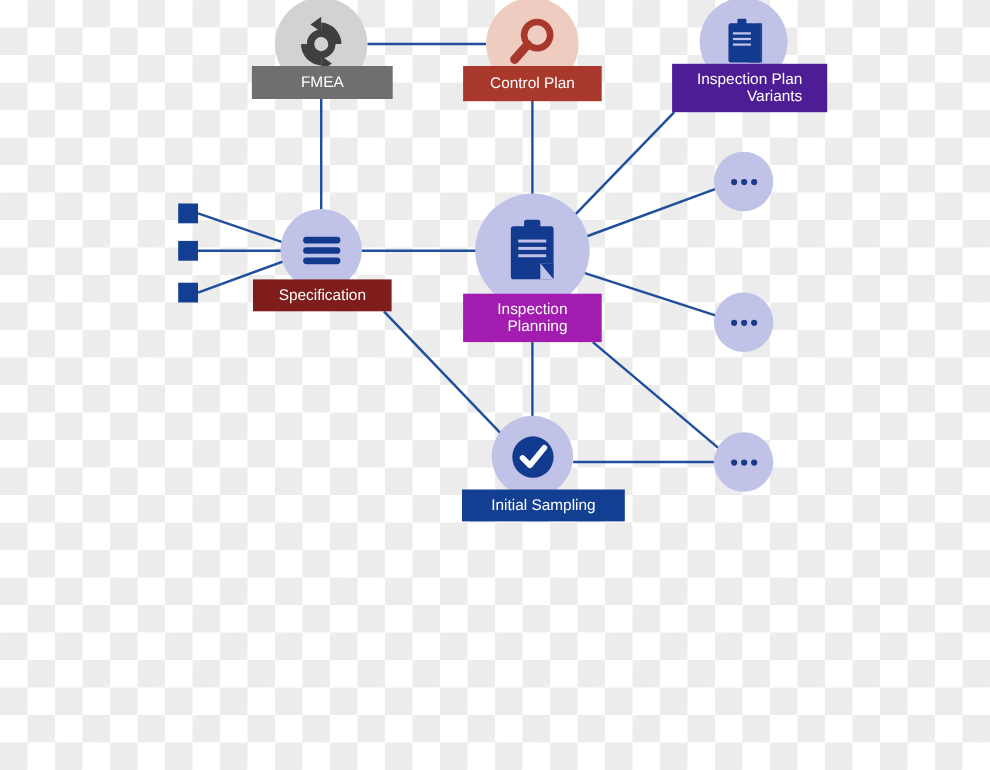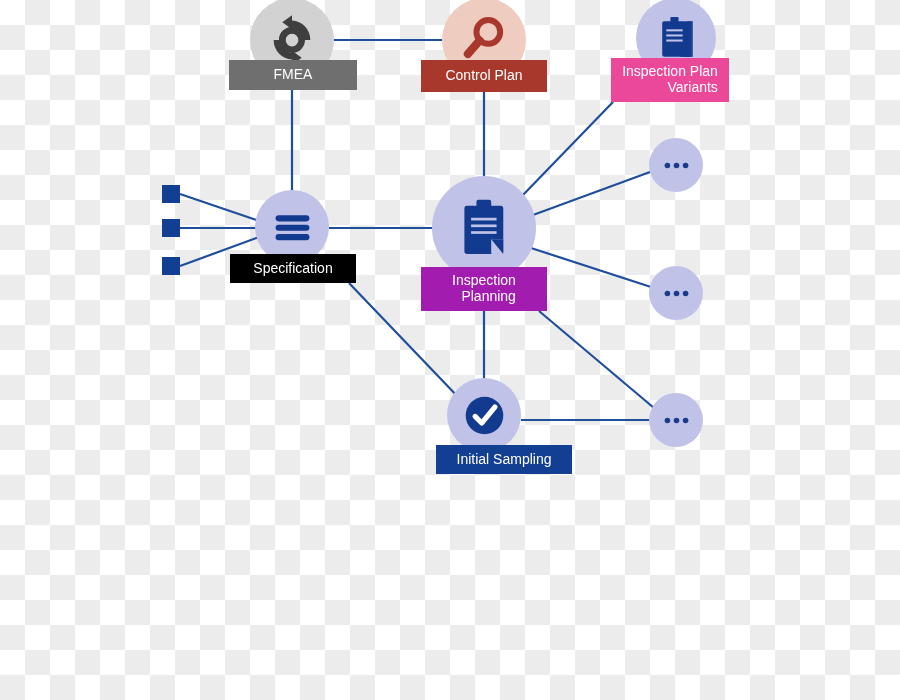--- a/index.html
+++ b/index.html
@@ -104,50 +104,50 @@
           <path d="M68 16 h10 v70 h-10 z" fill="#123a8f"></path>
           <path d="M76 16 h6 v70 h-6 z" fill="#123a8f" opacity="0.9"></path>
           <rect x="22" y="16" width="48" height="70" rx="4" fill="#123a8f"></rect>
           <rect x="38" y="8" width="16" height="12" rx="2" fill="#123a8f"></rect>
           <rect x="30" y="32" width="32" height="4" fill="#c0c2e8"></rect>
           <rect x="30" y="42" width="32" height="4" fill="#c0c2e8"></rect>
           <rect x="30" y="52" width="32" height="4" fill="#c0c2e8"></rect>
           <path d="M58 66 l20 20 h-20 z" fill="#123a8f"></path>
         </svg>
       </div>
-      <div class="label" style="left: 611px; top: 58px; width: 118px; height: 44px; background: #ec4899; font-size: 14px;">Inspection Plan
+      <div class="label" style="left: 611px; top: 58px; width: 141px; height: 44px; background: #4c1d95; font-size: 14px;">Inspection Plan
 Variants</div>
       <div class="circle" style="left: 255px; top: 190px; width: 74px; height: 74px; background: rgb(192, 194, 232);">
         <svg viewBox="0 0 100 100" width="47" height="47">
           <rect x="14" y="24" width="72" height="13" rx="6.5" fill="#123a8f"></rect>
           <rect x="14" y="44" width="72" height="13" rx="6.5" fill="#123a8f"></rect>
           <rect x="14" y="64" width="72" height="13" rx="6.5" fill="#123a8f"></rect>
         </svg>
       </div>
-      <div class="label" style="left: 230px; top: 254px; width: 126px; height: 29px; background: #000000; font-size: 14px;">Specification</div>
+      <div class="label" style="left: 230px; top: 254px; width: 126px; height: 29px; background: #7f1d1d; font-size: 14px;">Specification</div>
       <div class="circle" style="left: 432px; top: 176px; width: 104px; height: 104px; background: rgb(192, 194, 232);">
         <svg viewBox="0 0 100 100" width="67" height="67">
           <rect x="20" y="16" width="58" height="72" rx="4" fill="#123a8f"></rect>
           <rect x="38" y="7" width="22" height="14" rx="3" fill="#123a8f"></rect>
           <rect x="30" y="34" width="38" height="4" fill="#c0c2e8"></rect>
           <rect x="30" y="44" width="38" height="4" fill="#c0c2e8"></rect>
           <rect x="30" y="54" width="38" height="4" fill="#c0c2e8"></rect>
           <path d="M60 66 h18 v22 h-18 z" fill="#c0c2e8"></path>
           <path d="M60 66 l18 0 l0 22 z" fill="#123a8f"></path>
         </svg>
       </div>
       <div class="label" style="left: 421px; top: 267px; width: 126px; height: 44px; background: #a21caf; font-size: 14px;">Inspection
 Planning</div>
       <div class="circle" style="left: 447px; top: 378px; width: 74px; height: 74px; background: rgb(192, 194, 232);">
         <svg viewBox="0 0 100 100" width="47" height="47">
           <circle cx="50" cy="50" r="40" fill="#123a8f"></circle>
           <path d="M30 52 L44 66 L72 32" fill="none" stroke="#ffffff" stroke-width="11" stroke-linecap="round" stroke-linejoin="round"></path>
         </svg>
       </div>
-      <div class="label" style="left: 420px; top: 445px; width: 136px; height: 29px; background: rgb(19, 63, 146); font-size: 14px; margin-left: 16px;">Initial Sampling</div>
+      <div class="label" style="left: 420px; top: 445px; width: 148px; height: 29px; background: rgb(19, 63, 146); font-size: 14px;">Initial Sampling</div>
       <div class="circle" style="left: 649px; top: 138px; width: 54px; height: 54px; background: rgb(192, 194, 232);">
         <svg viewBox="0 0 100 100" width="35" height="35">
           <circle cx="24" cy="50" r="8" fill="#1b3a8a"></circle>
           <circle cx="50" cy="50" r="8" fill="#1b3a8a"></circle>
           <circle cx="76" cy="50" r="8" fill="#1b3a8a"></circle>
         </svg>
       </div>
       <div class="circle" style="left: 649px; top: 266px; width: 54px; height: 54px; background: rgb(192, 194, 232);">
         <svg viewBox="0 0 100 100" width="35" height="35">
           <circle cx="24" cy="50" r="8" fill="#1b3a8a"></circle>

